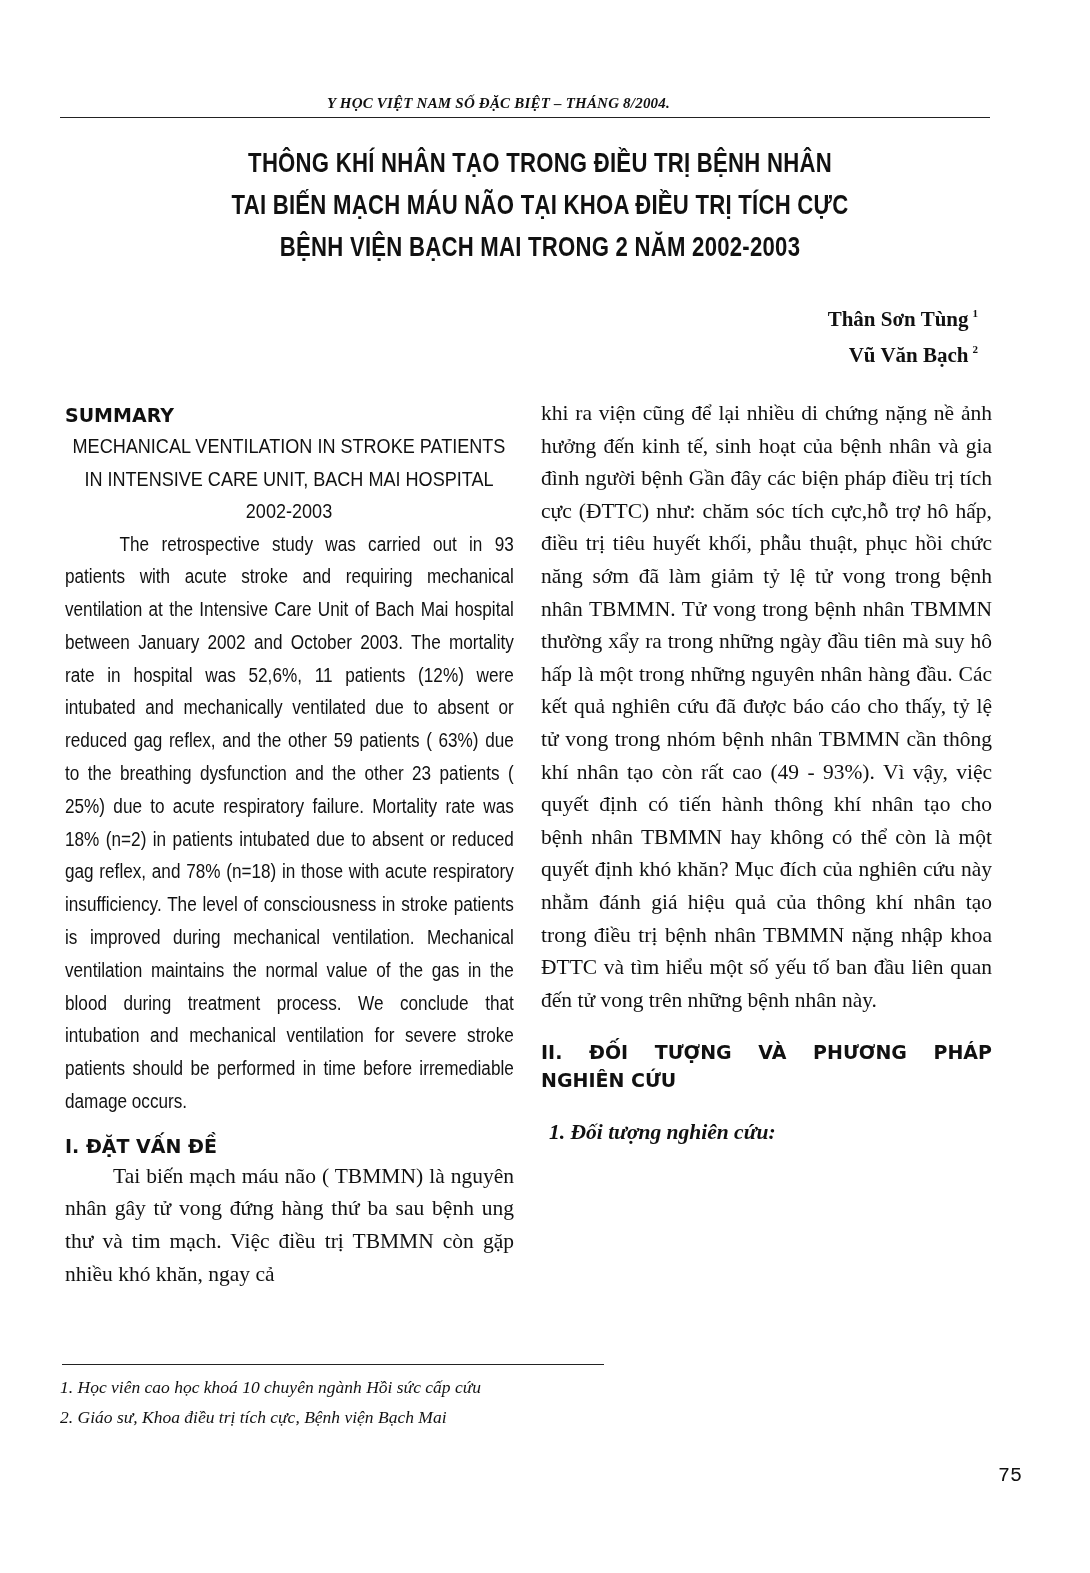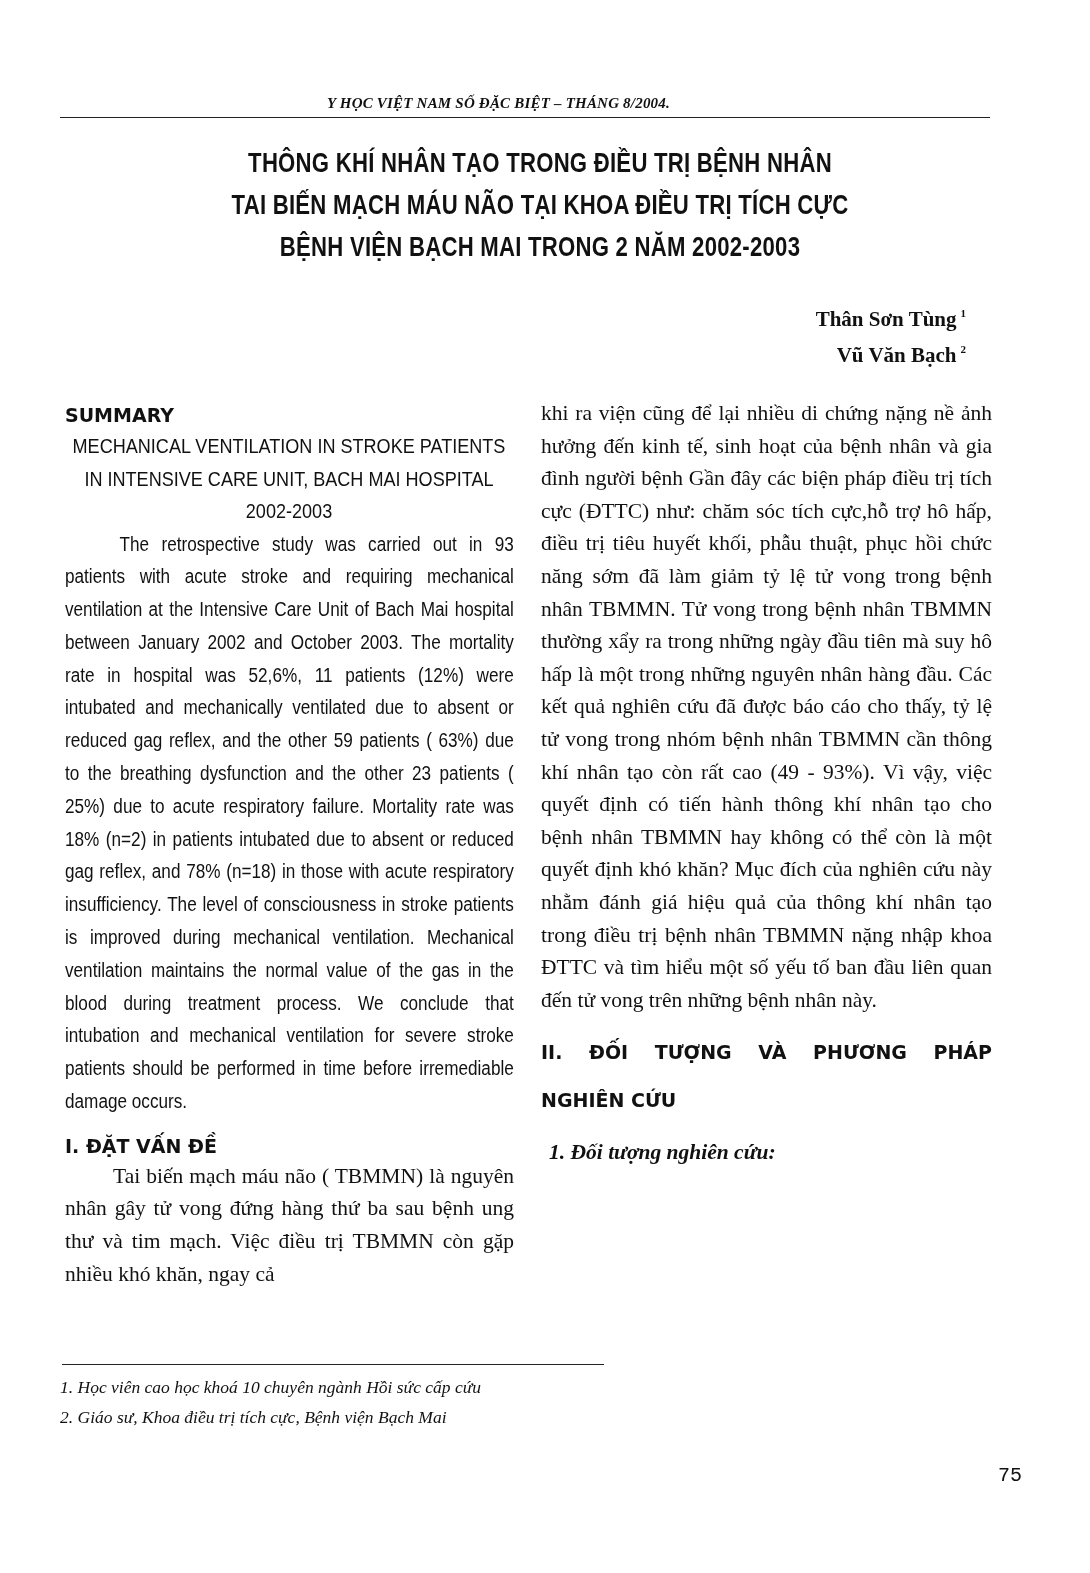--- a/index.html
+++ b/index.html
@@ -14,21 +14,21 @@
   .header-rule { position: absolute; left: 60px; width: 930px; top: 117px; height: 0; border-top: 1px solid #222; }
 
   .title {
     position: absolute; left: 60px; width: 960px; top: 142px; text-align: center;
     font-family: "Liberation Sans", sans-serif; font-weight: bold; font-size: 27px; line-height: 42px;
     transform: scaleX(0.82); transform-origin: 50% 0; letter-spacing: 0.3px;
   }
   .title div { white-space: nowrap; }
 
   .authors {
-    position: absolute; right: 124px; top: 298px; text-align: right;
+    position: absolute; right: 112px; top: 298px; text-align: right;
     font-family: "Liberation Serif", serif; font-weight: bold; font-size: 21px; line-height: 30px;
   }
   .authors sup { font-size: 11px; vertical-align: 9px; margin-left: 4px; }
 
   .col-left { position: absolute; left: 65px; width: 449px; top: 400px; }
   .col-right { position: absolute; left: 541px; width: 451px; top: 400px; }
 
   .summary-label {
     font-family: "DejaVu Sans", sans-serif; font-weight: bold; font-size: 19px; line-height: 30px;
   }
@@ -96,21 +96,21 @@
     <div style="height:18px; margin-top:-2px;"></div>
     <h2 class="section-heading" style="margin-top:-2px;">I. ĐẶT VẤN ĐỀ</h2>
     <p class="serif-body indent" style="margin-top:0;">Tai biến mạch máu não ( TBMMN) là nguyên nhân gây tử vong đứng hàng thứ ba sau bệnh ung thư và tim  mạch. Việc điều trị TBMMN còn gặp nhiều khó khăn, ngay cả</p>
   </div>
 
   <div class="col-right">
     <p class="serif-body" style="margin-top:-3px;">khi ra viện cũng để lại nhiều di chứng nặng nề ảnh hưởng đến kinh tế, sinh hoạt của bệnh nhân và gia đình  người bệnh Gần đây các biện pháp điều trị tích cực (ĐTTC) như: chăm sóc tích cực,hỗ trợ hô hấp, điều trị tiêu huyết khối, phẫu thuật, phục hồi chức năng sớm đã làm giảm tỷ lệ tử vong trong bệnh nhân TBMMN. Tử vong trong bệnh nhân TBMMN thường xẩy ra trong những ngày đầu tiên mà suy hô hấp là một trong những nguyên nhân hàng đầu. Các kết quả nghiên cứu đã được báo cáo cho thấy, tỷ lệ tử vong trong nhóm bệnh nhân TBMMN cần thông khí nhân tạo còn  rất cao  (49 - 93%). Vì vậy, việc quyết định có tiến hành thông khí nhân tạo cho bệnh nhân TBMMN hay không có thể còn là một quyết định khó khăn? Mục đích của nghiên cứu này nhằm đánh giá hiệu quả của thông khí nhân tạo trong điều trị bệnh nhân TBMMN nặng nhập khoa ĐTTC và tìm hiểu một số yếu tố ban đầu liên quan đến tử vong trên những bệnh nhân này.</p>
 
     <div style="height:22px;"></div>
     <h2 class="section-heading heading-justify" style="word-spacing:12px;">II. ĐỐI TƯỢNG VÀ PHƯƠNG PHÁP</h2>
-    <h2 class="section-heading" style="margin-top:20px;">NGHIÊN CỨU</h2>
+    <h2 class="section-heading" style="margin-top:0;">NGHIÊN CỨU</h2>
     <div style="height:14px;"></div>
     <p class="sub-heading">1. Đối tượng nghiên cứu:</p>
   </div>
 
   <div class="footnote-rule"></div>
   <div class="footnotes">
     <div>1. Học viên cao học khoá 10 chuyên ngành Hồi sức cấp cứu</div>
     <div>2. Giáo sư, Khoa điều trị tích cực, Bệnh viện Bạch Mai</div>
   </div>
 

